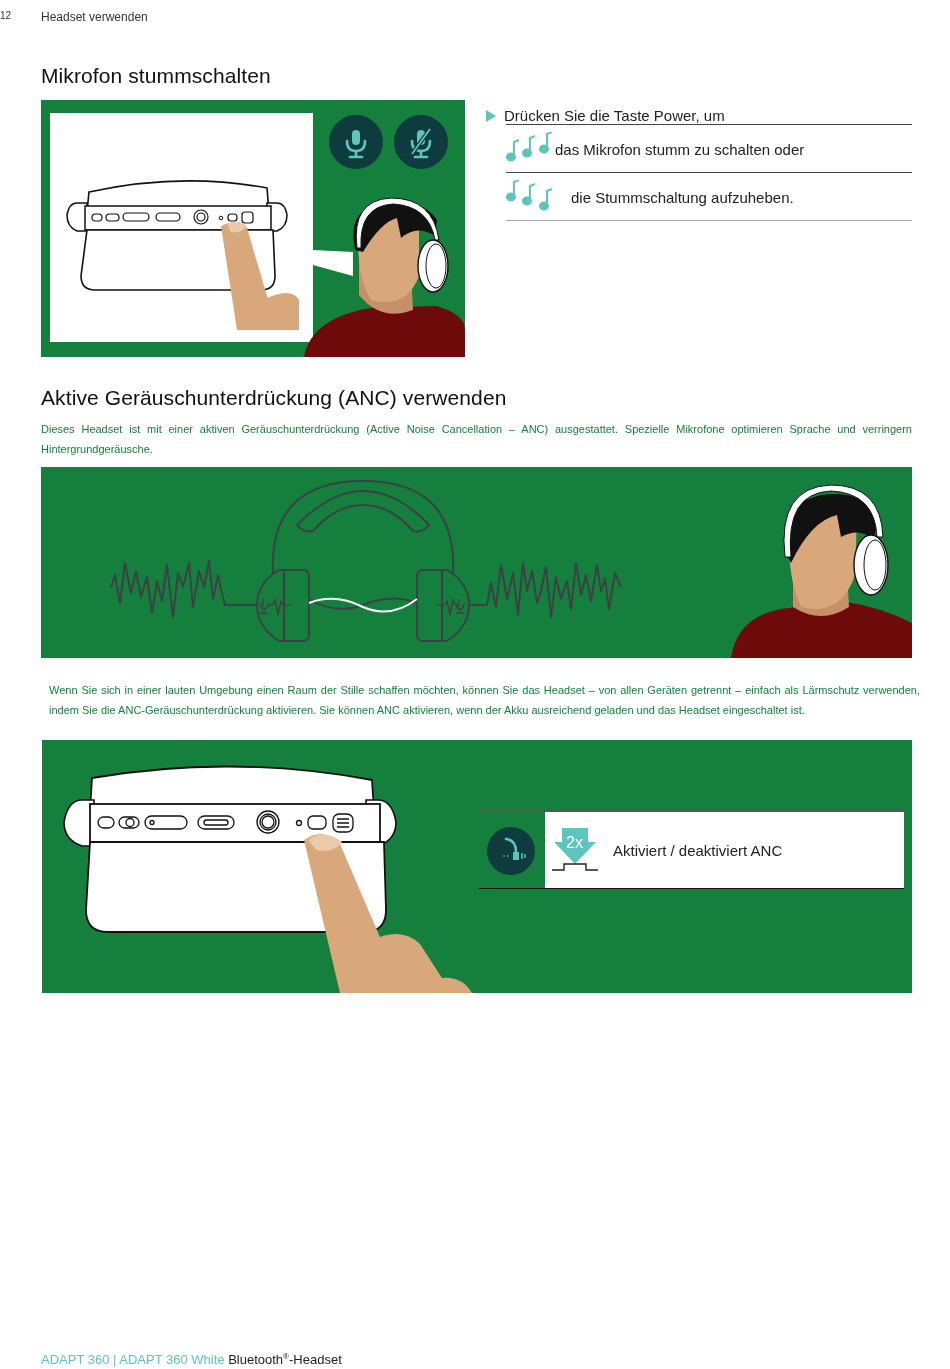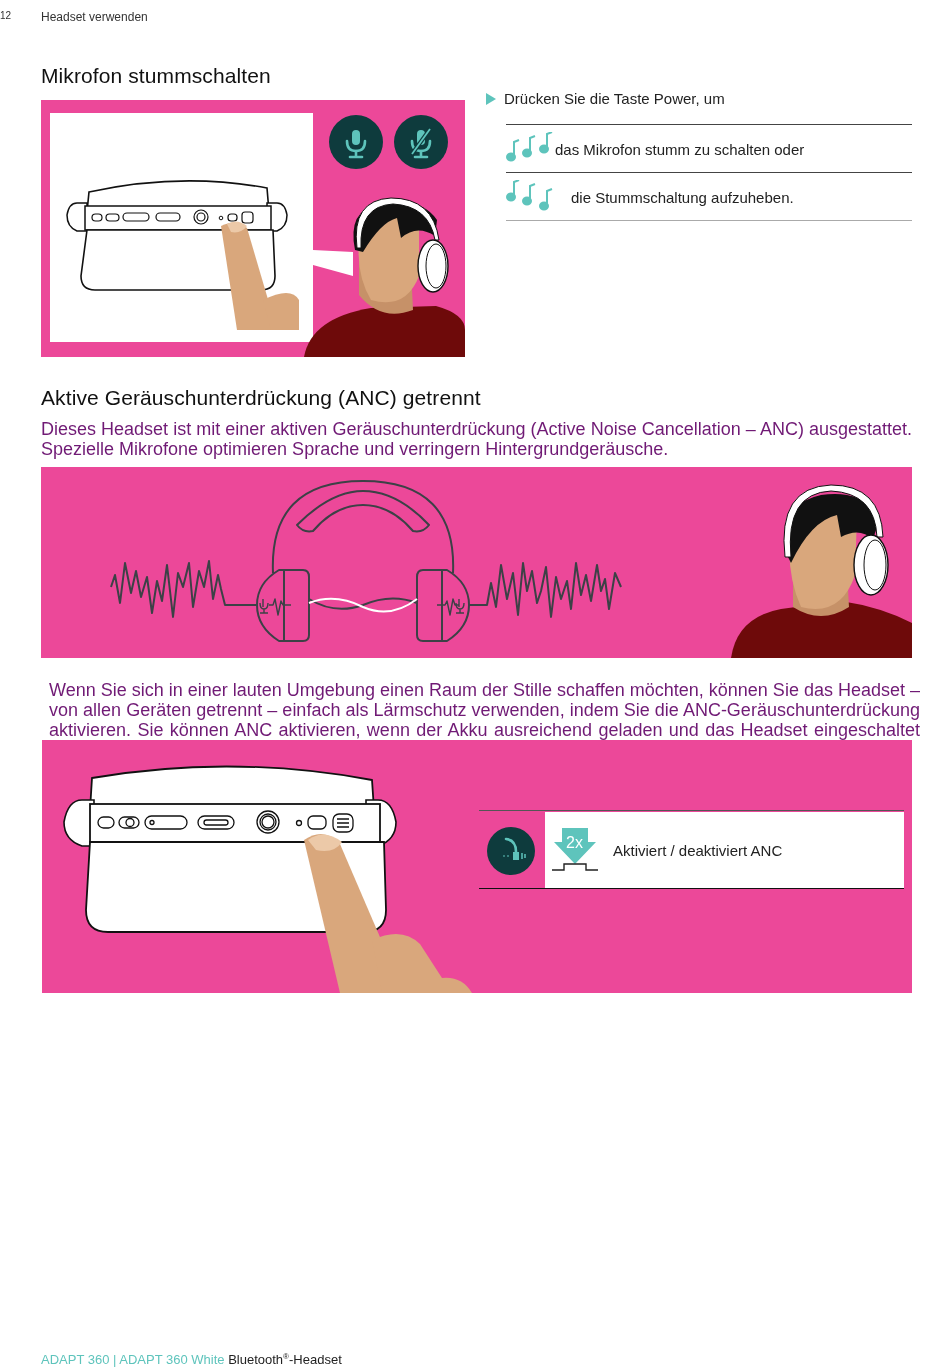--- a/index.html
+++ b/index.html
@@ -2,22 +2,22 @@
 <html><head>
 <meta charset="utf-8">
 <style>
   html, body { margin: 0; padding: 0; background: #ffffff; }
   body { width: 950px; height: 1369px; position: relative; overflow: hidden;
          font-family: "Liberation Sans", "DejaVu Sans", sans-serif; color: #1e1e1e; }
   .abs { position: absolute; }
   .page-num { left: 0; top: 10px; font-size: 10px; color: #333; }
   .running-head { left: 41px; top: 10px; font-size: 12px; color: #333; }
   .h2 { font-size: 21px; font-weight: normal; color: #111; margin: 0; letter-spacing: 0.1px; }
-  .body-text { font-size: 18px; line-height: 20px; color: #701a75; text-align: justify; text-align-last: left; }
-  .panel { background: #ec4899; }
+  .body-text { font-size: 11px; line-height: 20px; color: #15803d; text-align: justify; text-align-last: left; }
+  .panel { background: #15803d; }
   .white-inner { background: #ffffff; }
   .step-row { position: absolute; left: 506px; width: 406px; }
   .rule-dark { position: absolute; height: 0; border-top: 1.5px solid #444; }
   .rule-light { position: absolute; height: 0; border-top: 1.5px solid #aaa; }
   .instr { font-size: 15px; color: #222; }
   .footer { left: 41px; top: 1352px; font-size: 13px; }
   .footer .brand { color: #5ec4bc; }
   .footer .rest { color: #222; }
   .footer sup { font-size: 8px; }
   svg { display: block; }
@@ -76,21 +76,21 @@
     <path d="M263,257 Q 270,218 330,208 L 395,206 Q 424,214 424,230 L 424,257 Z" fill="#6e0a0a"></path>
     <path d="M318,150 L 318,195 Q 340,222 372,210 L 370,170 Z" fill="#c69168"></path>
     <path d="M320,125 Q 312,170 330,200 Q 365,210 378,176 L 378,130 Q 360,110 330,114 Z" fill="#d9a77c"></path>
     <path d="M314,150 Q 306,110 338,104 Q 380,96 396,120 L 394,136 Q 376,124 360,138 L 356,118 Q 340,122 322,152 Z" fill="#111"></path>
     <path d="M316,148 Q 310,100 350,98 Q 392,98 398,140 L 394,140 Q 388,106 352,104 Q 318,106 320,148 Z" fill="#fff" stroke="#111" stroke-width="1"></path>
     <ellipse cx="392" cy="166" rx="15" ry="26" fill="#fff" stroke="#111" stroke-width="1.4"></ellipse>
     <ellipse cx="395" cy="166" rx="10" ry="22" fill="#fff" stroke="#111" stroke-width="1"></ellipse>
   </svg>
 </div>
 
-<div class="abs" style="left:486px; top:90px;">
+<div class="abs" style="left:486px; top:107px;">
   <span style="display:inline-block; width:0; height:0; border-top:6px solid transparent; border-bottom:6px solid transparent; border-left:10px solid #5ec4bc; position:relative; top:1px; margin-right:8px;">
   </span><span class="instr">Drücken Sie die Taste Power, um</span>
 </div>
 <div class="rule-dark" style="left:506px; top:124px; width:406px;"></div>
 
 <div class="step-row" style="top:130px; height:42px;">
   <svg class="abs" style="left:0; top:2px;" width="52" height="30" viewBox="0 0 52 30">
     <g fill="#5ec4bc" stroke="#5ec4bc" stroke-width="2">
       <ellipse cx="5" cy="25" rx="4" ry="3.5"></ellipse>
         <path d="M8,25 L8,10 L13,8" fill="none"></path>
@@ -112,21 +112,21 @@
       <ellipse cx="21" cy="21" rx="4" ry="3.5"></ellipse>
         <path d="M24,21 L24,6 L29,4" fill="none"></path>
       <ellipse cx="38" cy="26" rx="4" ry="3.5"></ellipse>
         <path d="M41,26 L41,11 L46,9" fill="none"></path>
     </g>
   </svg>
   <span class="abs instr" style="left:65px; top:11px;">die Stummschaltung aufzuheben.</span>
 </div>
 <div class="rule-light" style="left:506px; top:220px; width:406px;"></div>
 
-<h2 class="abs h2" style="left:41px; top:386px;">Aktive Geräuschunterdrückung (ANC) getrennt</h2>
+<h2 class="abs h2" style="left:41px; top:386px;">Aktive Geräuschunterdrückung (ANC) verwenden</h2>
 <p class="abs body-text" style="left:41px; top:419px; width:871px; margin:0;">Dieses Headset ist mit einer aktiven Geräuschunterdrückung (Active Noise Cancellation – ANC) ausgestattet. Spezielle Mikrofone optimieren Sprache und verringern Hintergrundgeräusche.</p>
 
 <div class="abs panel" style="left:41px; top:467px; width:871px; height:191px;">
   <svg class="abs" style="left:0; top:0;" width="871" height="191" viewBox="0 0 871 191">
     <g fill="none" stroke="#3c4146" stroke-width="2" stroke-linejoin="round">
 
       <path d="M232,106 Q 228,14 322,14 Q 416,14 412,106"></path>
       <path d="M256,58 Q 290,24 322,24 Q 356,24 388,58 Q 382,66 372,64 Q 350,38 322,38 Q 294,38 272,64 Q 262,66 256,58 Z"></path>
 
       <path d="M238,103 L262,103 Q 268,103 268,110 L 268,168 Q 268,174 262,174 L 238,174 Q 216,160 216,138 Q 216,116 238,103 Z"></path>

